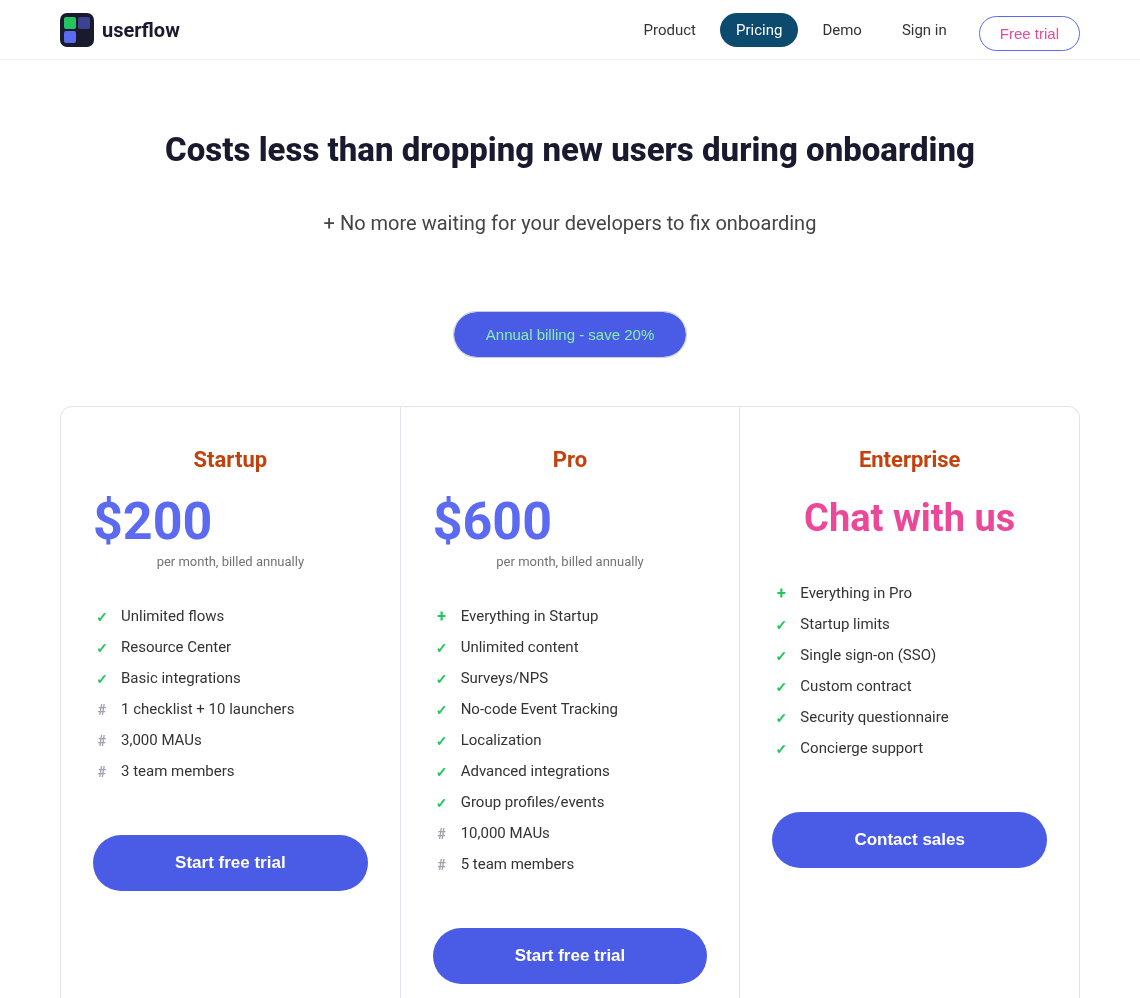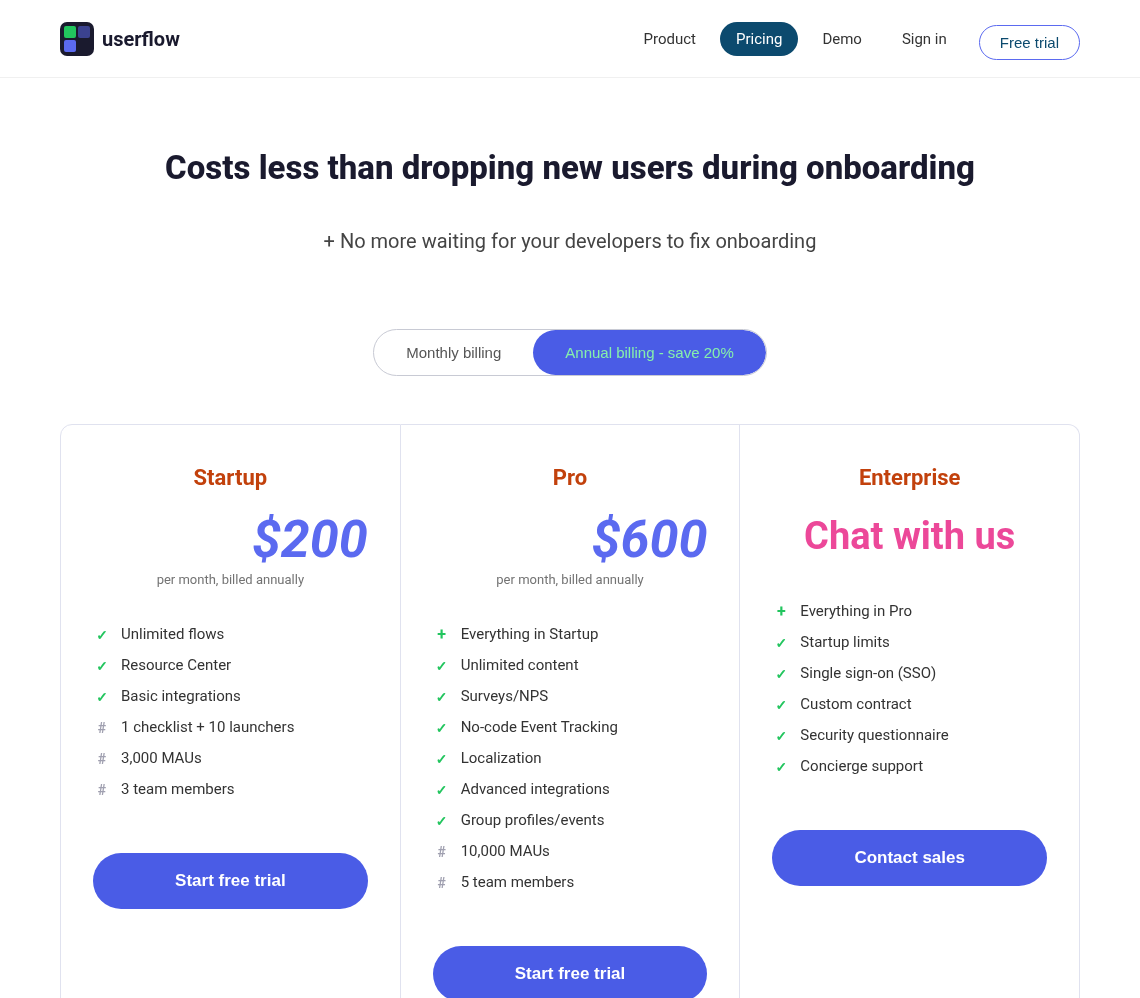--- a/index.html
+++ b/index.html
@@ -9,21 +9,21 @@
       color: #1a1a2e;
       width: 1140px;
       min-height: 998px;
     }
 
     
     nav {
       display: flex;
       align-items: center;
       padding: 0 60px;
-      height: 78px;
+      height: 60px;
       border-bottom: 1px solid #f0f0f0;
     }
     .logo {
       display: flex;
       align-items: center;
       gap: 8px;
       text-decoration: none;
       margin-right: auto;
     }
     .logo-icon {
@@ -48,21 +48,21 @@
       border-radius: 20px;
       text-decoration: none;
     }
     .nav-link.active {
       background: #0c4a6e;
       color: #fff;
     }
     .nav-cta {
       padding: 8px 20px;
       font-size: 15px;
-      color: #0c4a6e;
+      color: #ec4899;
       border: 1.5px solid #5b6af0;
       border-radius: 20px;
       cursor: pointer;
       margin-left: 8px;
       background: transparent;
       font-weight: 500;
       margin-top: 8px;
     }
 
     
@@ -142,24 +142,23 @@
       font-size: 22px;
       font-weight: 700;
       color: #c2410c;
       margin-bottom: 24px;
       text-align: center;
     }
     .plan-price {
       font-size: 52px;
       font-weight: 700;
       color: #5b6af0;
-      text-align: right;
+      text-align: left;
       line-height: 1;
       margin-bottom: 6px;
-      font-style: italic;
     }
     .plan-price-note {
       font-size: 13px;
       color: #737373;
       text-align: center;
       margin-bottom: 32px;
     }
     .plan-chat {
       font-size: 38px;
       font-weight: 700;
@@ -231,21 +230,20 @@
   </div>
 </nav>
 
 <section class="hero">
   <h1 class="hero-title">Costs less than dropping new users during onboarding</h1>
   <p class="hero-subtitle">+ No more waiting for your developers to fix onboarding</p>
 </section>
 
 <div class="billing-toggle">
   <div class="toggle-container">
-    <button class="toggle-btn">Monthly billing</button>
     <button class="toggle-btn active">Annual billing - save 20%</button>
   </div>
 </div>
 
 <div class="pricing-section">
 
   <div class="plan-card">
     <h2 class="plan-name">Startup</h2>
     <div class="plan-price">$200</div>
     <div class="plan-price-note">per month, billed annually</div>

